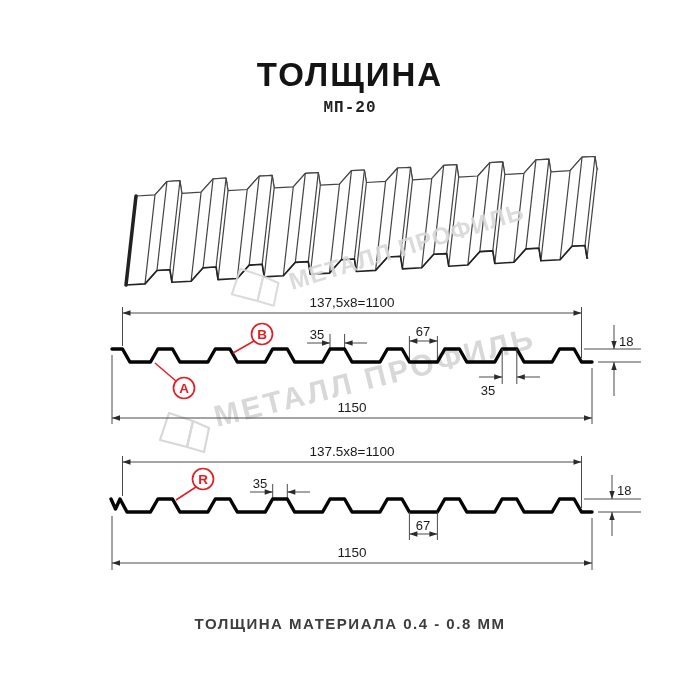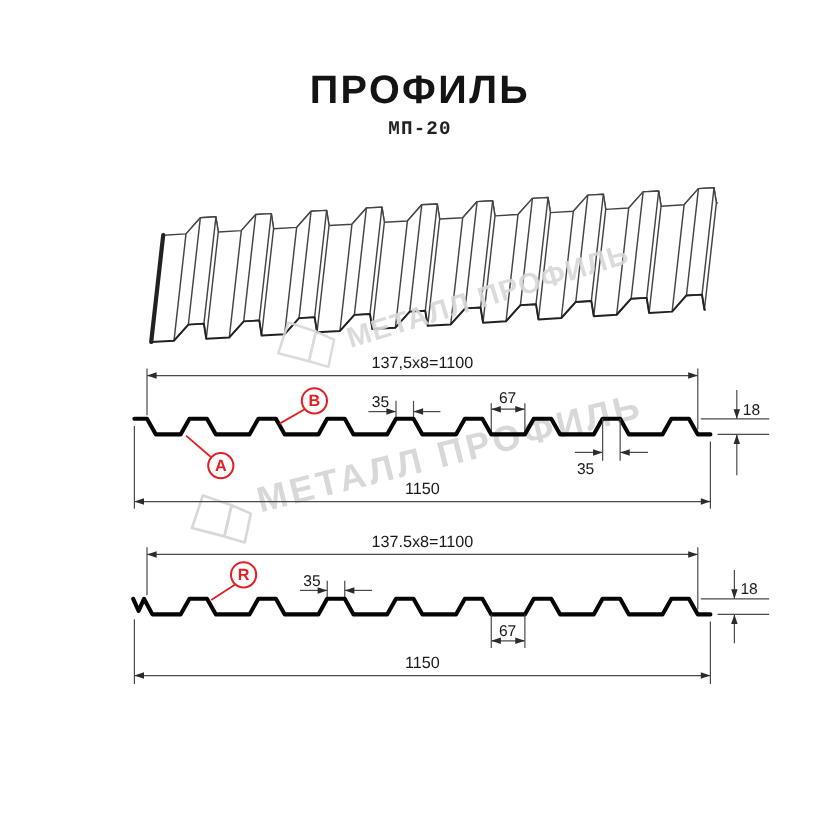--- a/index.html
+++ b/index.html
@@ -23,21 +23,21 @@
   .rlead{stroke:var(--red,#e31e24);stroke-width:1.5;fill:none;}
   .wmt{fill:var(--wm,#d8d8d8);font-weight:700;font-family:"Liberation Sans",sans-serif;}
   .wml{stroke:var(--wm,#d0d0d0);stroke-width:2.2;fill:none;stroke-linejoin:round;}
   .iso{stroke:#444;stroke-width:1.2;fill:none;stroke-linejoin:round;}
 </style>
 </head>
 <body>
 
 <div class="stage">
 
-  <h1 class="title">ПРОФИЛЬ</h1>
+  <h1 class="title">ТОЛЩИНА</h1>
   <h2 class="subtitle">МП-20</h2>
 
   <svg width="700" height="700" viewBox="0 0 700 700">
 
     <g id="iso">
         <polygon points="126.0,285.0 145.0,283.9 157.0,270.5 169.9,269.7 171.9,282.3 191.1,281.2 203.1,267.8 216.1,267.0 218.0,279.6 237.2,278.5 249.2,265.1 262.2,264.3 264.2,276.9 283.3,275.8 295.3,262.4 308.3,261.6 310.3,274.2 329.5,273.1 341.4,259.7 354.4,259.0 356.4,271.5 375.6,270.4 387.6,257.0 400.5,256.3 402.5,268.9 421.7,267.7 433.7,254.3 446.7,253.6 448.7,266.2 467.8,265.0 479.8,251.6 492.8,250.9 494.8,263.5 513.9,262.3 525.9,248.9 538.9,248.2 540.9,260.8 560.1,259.7 572.0,246.2 585.0,245.5 587.0,258.1 588.2,258.0 598.2,169.0 597.0,169.1 595.0,156.5 582.0,157.2 570.1,170.7 550.9,171.8 548.9,159.2 535.9,159.9 523.9,173.3 504.8,174.5 502.8,161.9 489.8,162.6 477.8,176.0 458.7,177.2 456.7,164.6 443.7,165.3 431.7,178.7 412.5,179.9 410.5,167.3 397.6,168.0 385.6,181.4 366.4,182.5 364.4,170.0 351.4,170.7 339.5,184.1 320.3,185.2 318.3,172.6 305.3,173.4 293.3,186.8 274.2,187.9 272.2,175.3 259.2,176.1 247.2,189.5 228.0,190.6 226.1,178.0 213.1,178.8 201.1,192.2 181.9,193.3 179.9,180.7 167.0,181.5 155.0,194.9 136.0,196.0" fill="#fff" stroke="none"></polygon>
         <polyline points="136.0,196.0 155.0,194.9 167.0,181.5 179.9,180.7 181.9,193.3 201.1,192.2 213.1,178.8 226.1,178.0 228.0,190.6 247.2,189.5 259.2,176.1 272.2,175.3 274.2,187.9 293.3,186.8 305.3,173.4 318.3,172.6 320.3,185.2 339.5,184.1 351.4,170.7 364.4,170.0 366.4,182.5 385.6,181.4 397.6,168.0 410.5,167.3 412.5,179.9 431.7,178.7 443.7,165.3 456.7,164.6 458.7,177.2 477.8,176.0 489.8,162.6 502.8,161.9 504.8,174.5 523.9,173.3 535.9,159.9 548.9,159.2 550.9,171.8 570.1,170.7 582.0,157.2 595.0,156.5 597.0,169.1 598.2,169.0" class="iso"></polyline>
         <polygon points="145.0,283.9 157.0,270.5 169.9,269.7 171.9,282.3 181.9,193.3 179.9,180.7 167.0,181.5 155.0,194.9" fill="#fff" stroke="#444" stroke-width="1.2" stroke-linejoin="round"></polygon>
         <line x1="156.9558" y1="270.4842" x2="166.9558" y2="181.4842" class="iso"></line>
         <line x1="169.9337" y1="269.7263" x2="179.9337" y2="180.72629999999998" class="iso"></line>
@@ -213,13 +213,14 @@
       </g>
 
       <g>
         <path class="rlead" d="M196 487 L176 500"></path>
         <circle class="rc" cx="203" cy="479" r="10.5"></circle>
         <text class="rl" x="203" y="483.5">R</text>
       </g>
     </g>
   </svg>
 
+  <div class="footer">ТОЛЩИНА МАТЕРИАЛА 0.4 - 0.8 ММ</div>
 </div>
 
 </body></html>

